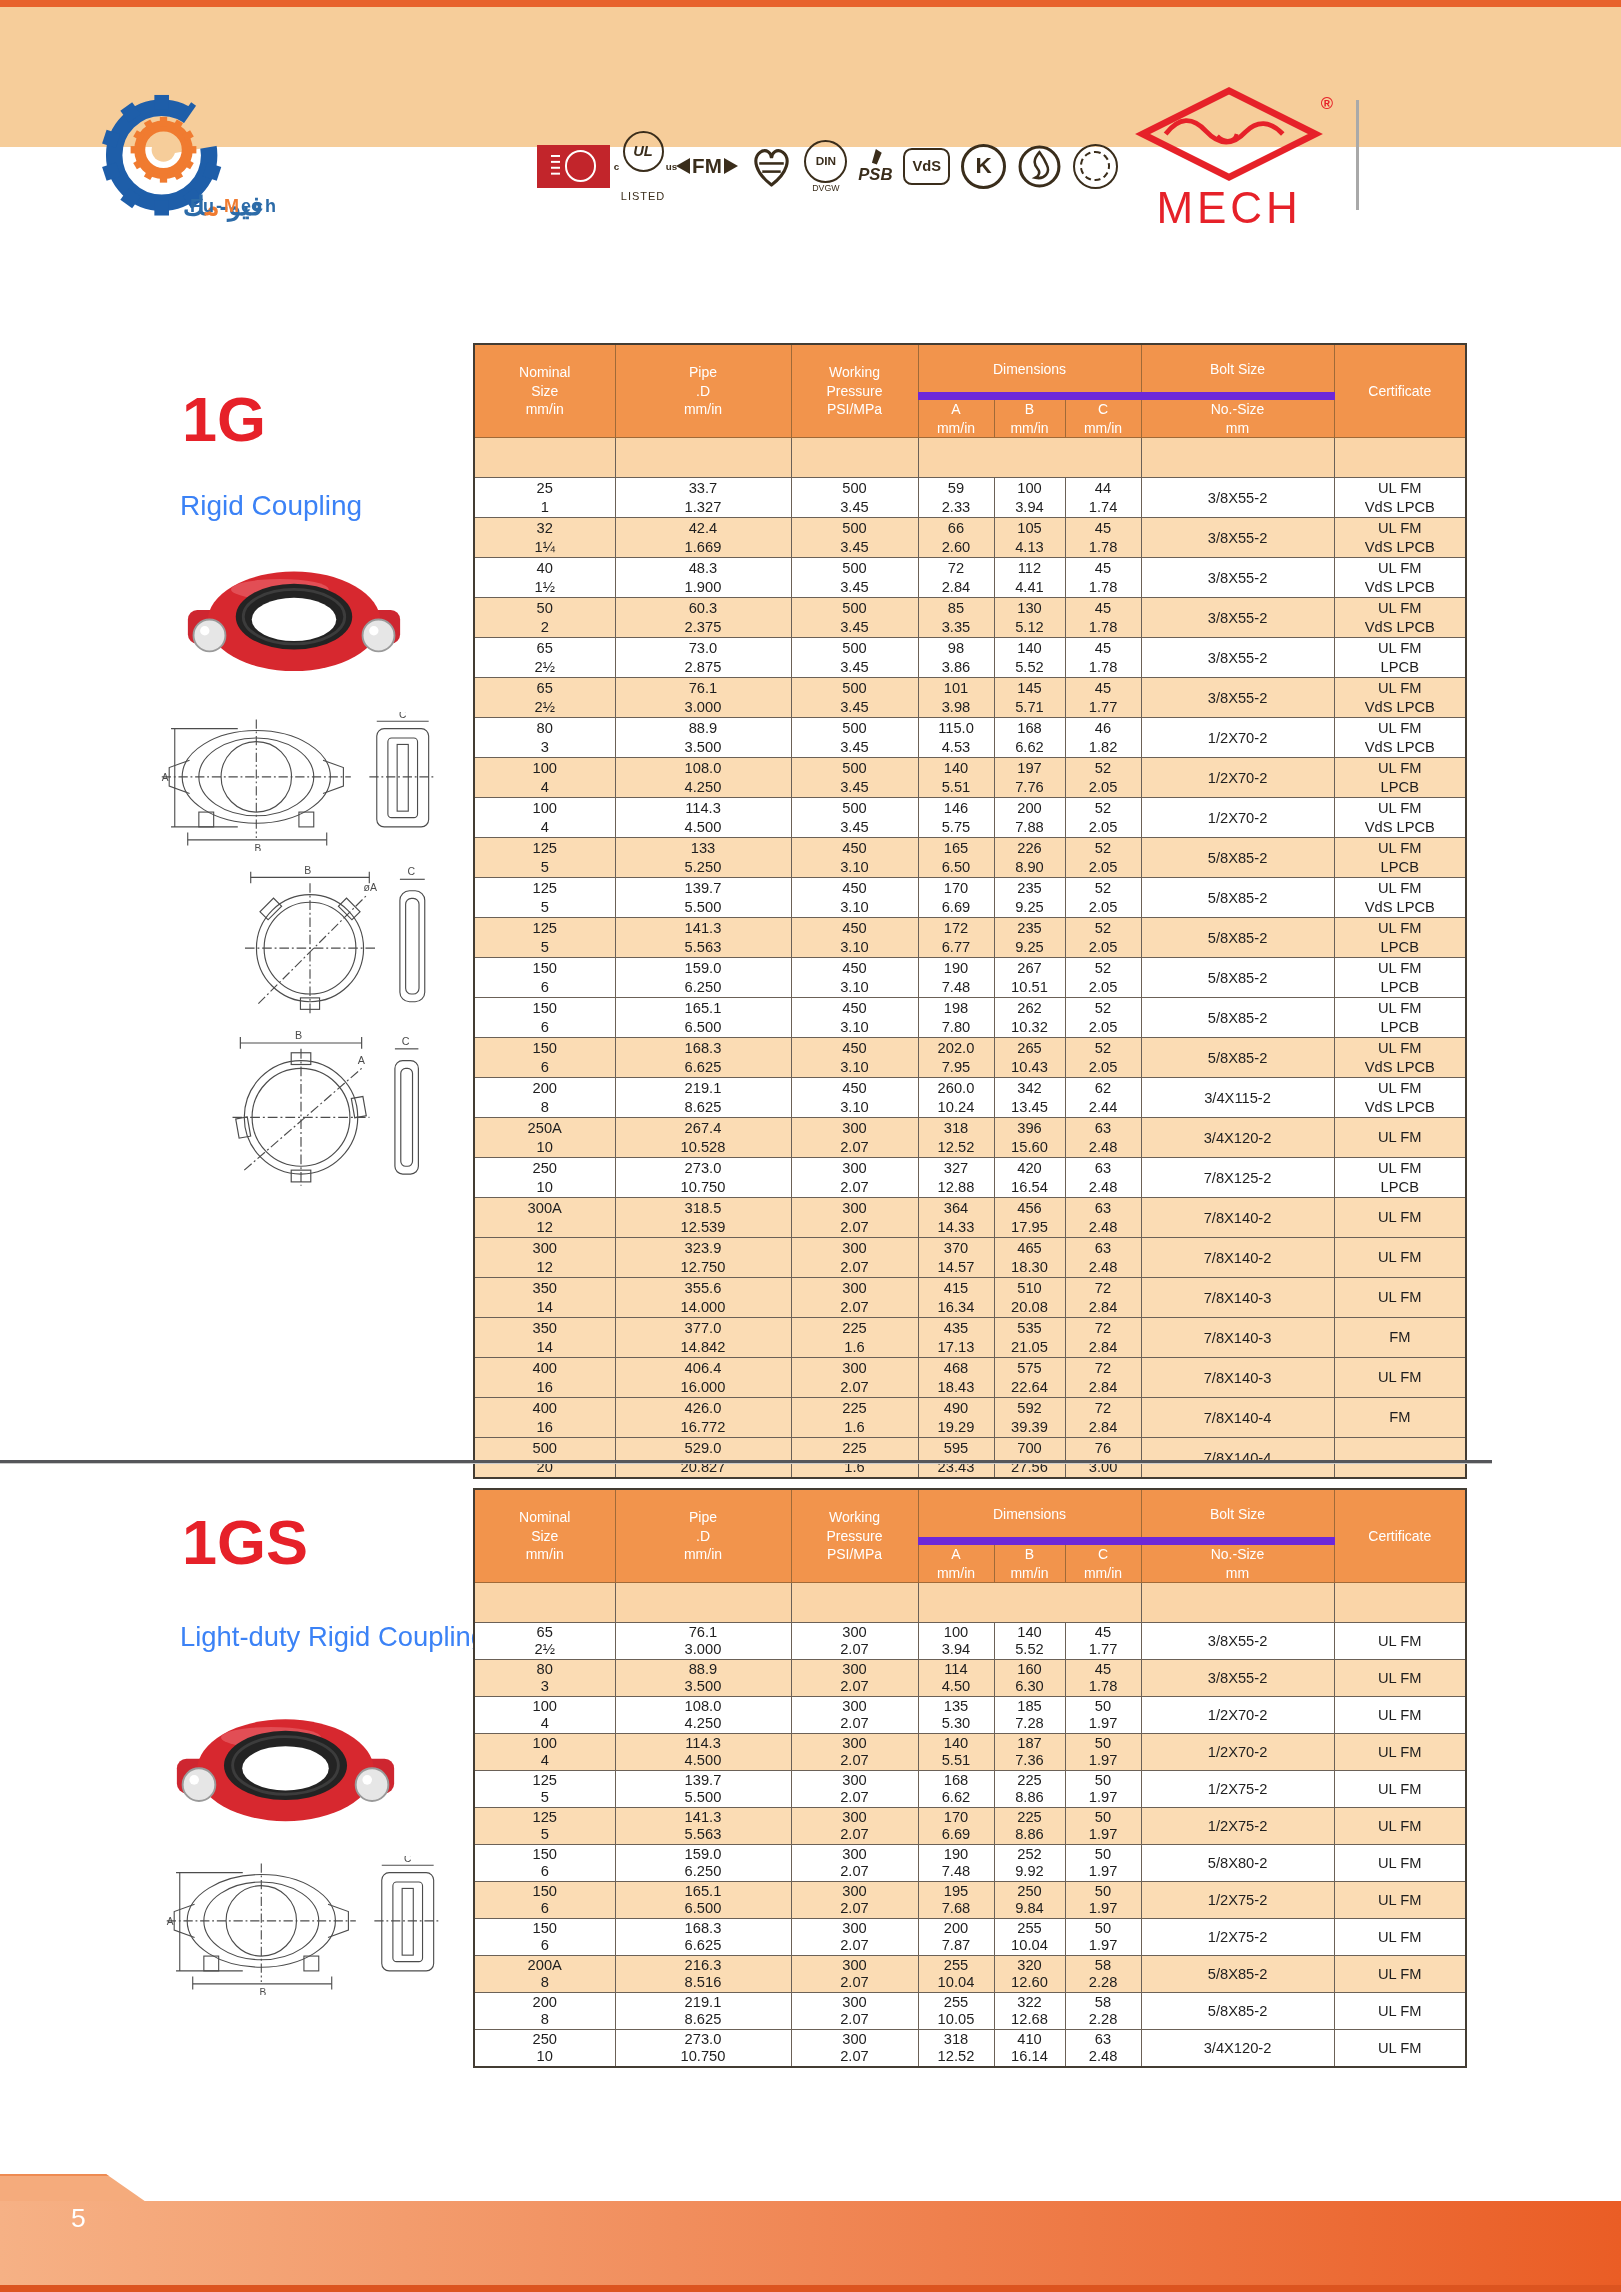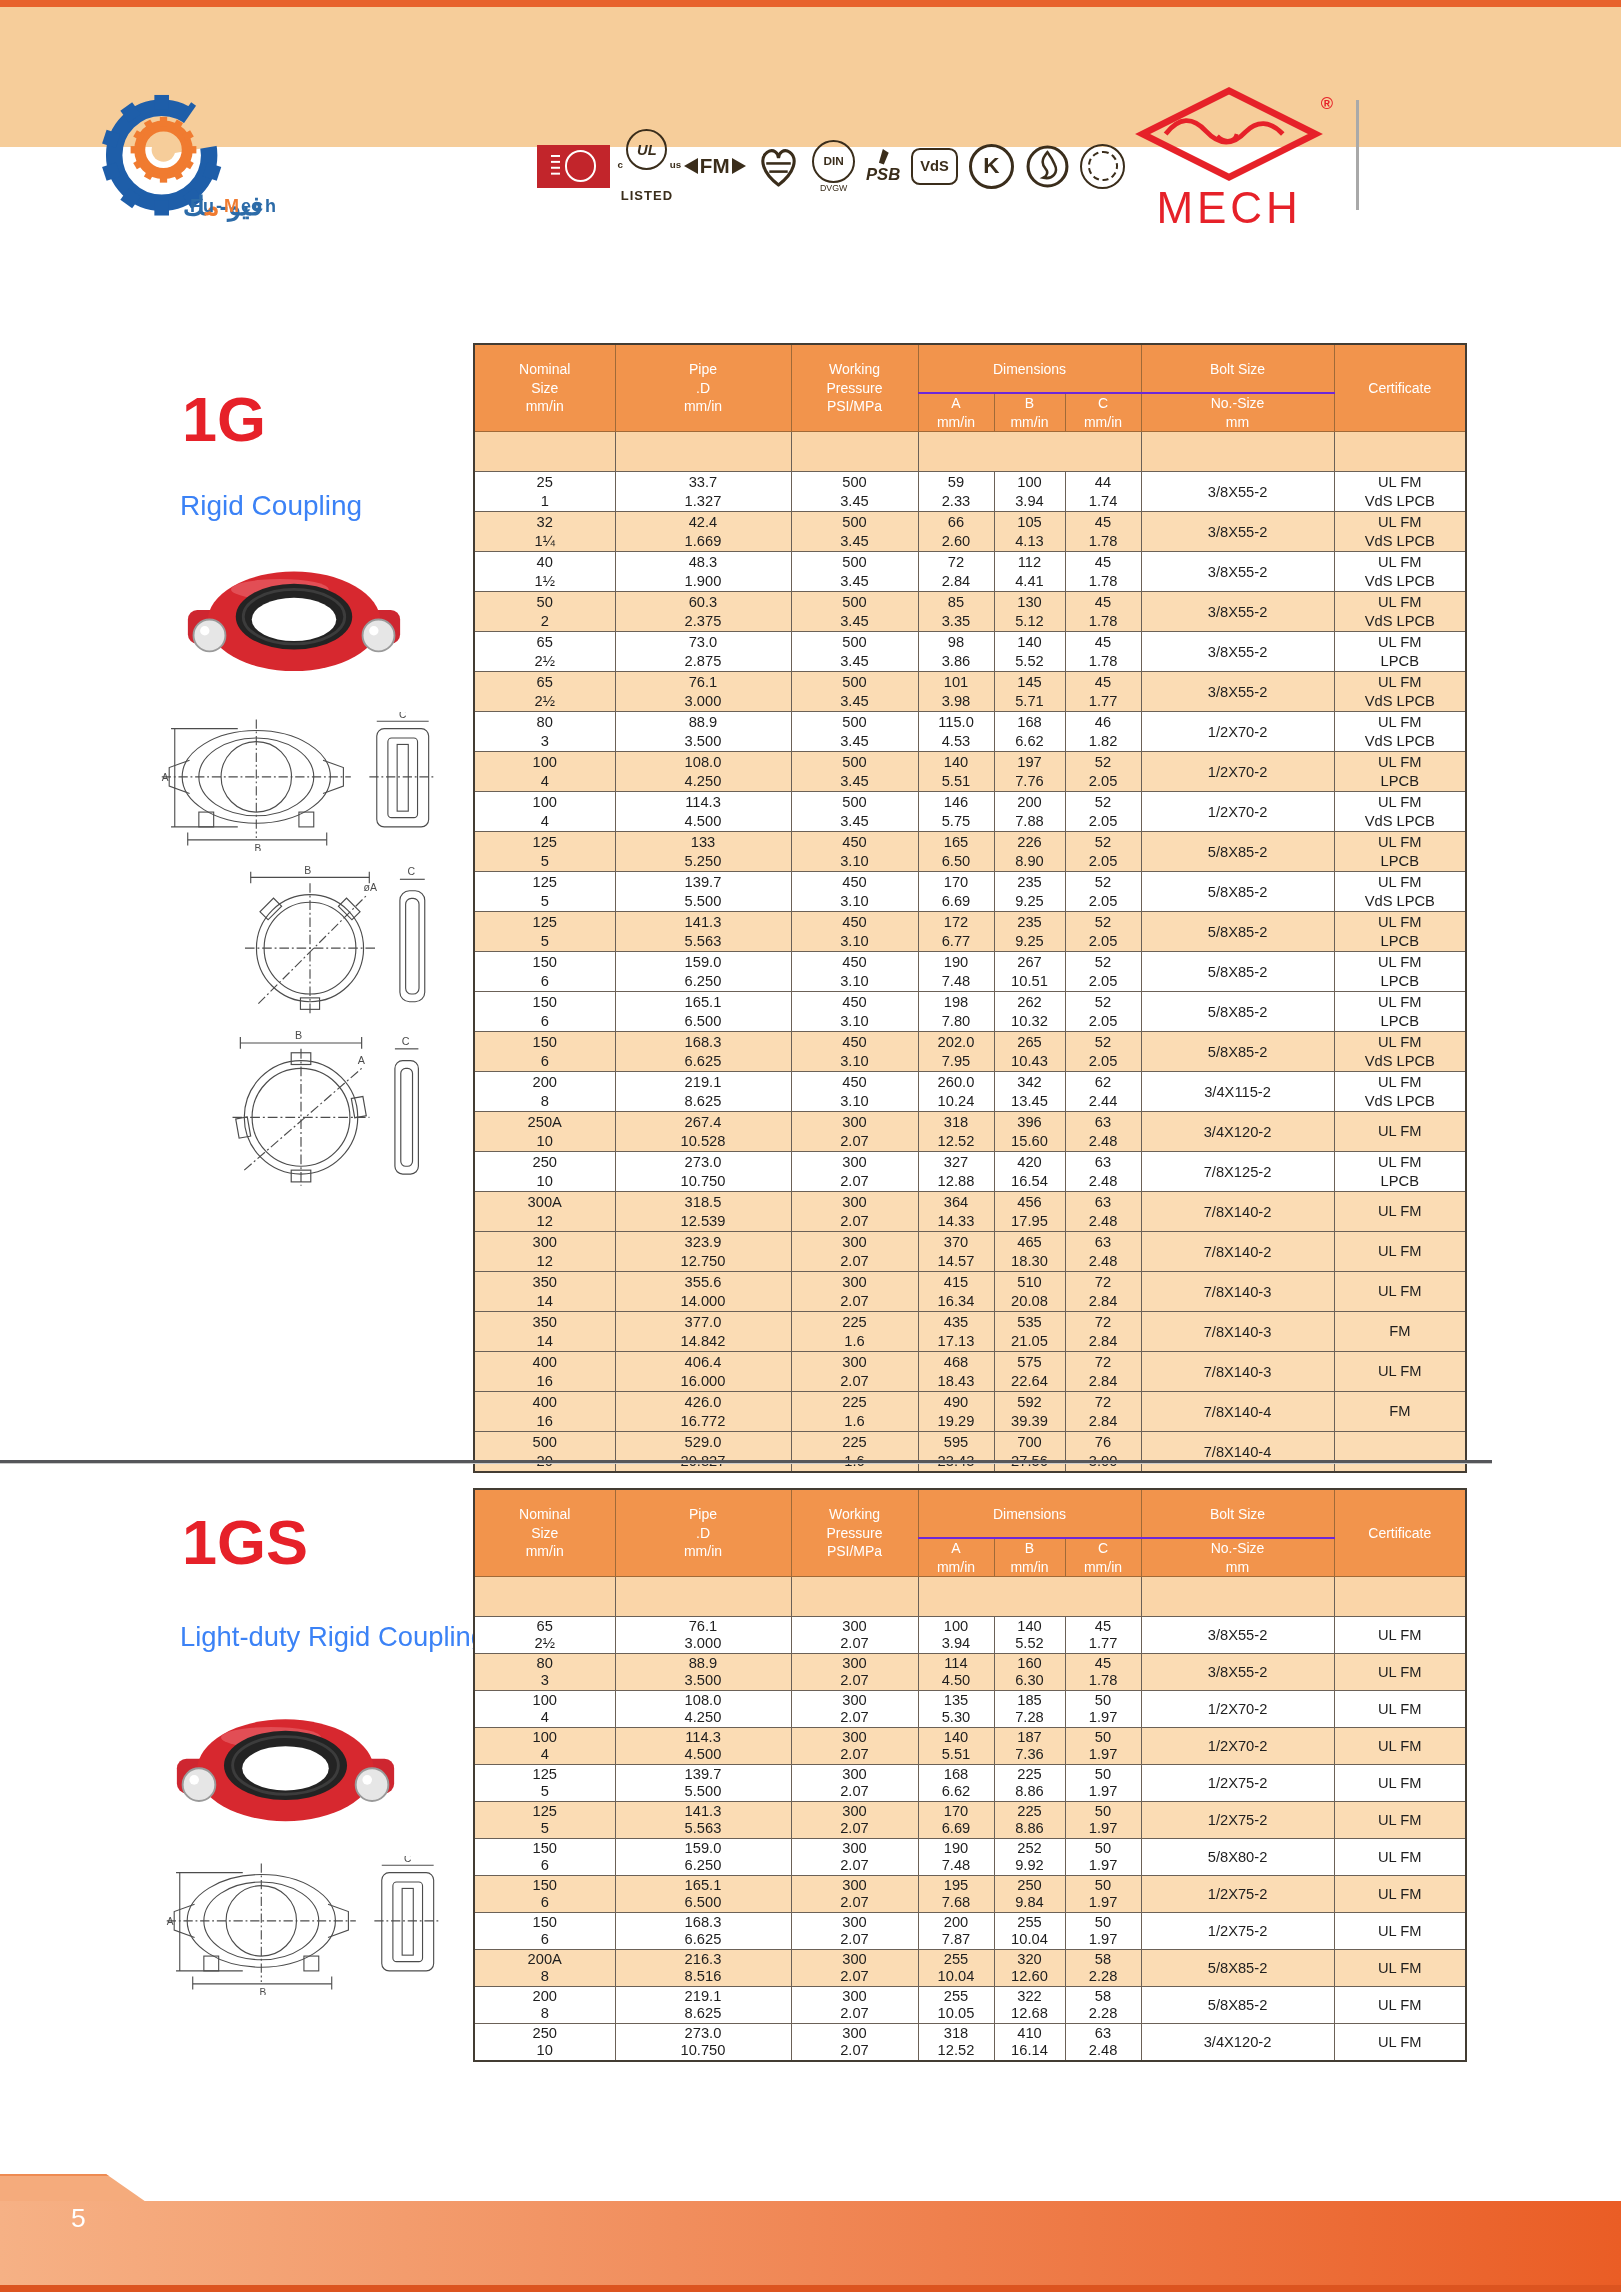--- a/index.html
+++ b/index.html
@@ -24,21 +24,21 @@
                 gap:10.8px; color:#3A2D1B; }
   .ci { display:flex; flex-direction:column; align-items:center; justify-content:center; }
   .ci-badge { width:73px; height:43px; background:#C2252B; display:flex; align-items:center; justify-content:center; gap:4.9px; }
   .badge-lines { width:8.8px; height:21.6px; background:linear-gradient(#fff 2px, transparent 2px); background-size:8.8px 5.9px; }
   .badge-ring { width:27.4px; height:27.4px; border:2.9px solid #fff; border-radius:50%; }
   .ul-row { position:relative; }
   .ul-circle { width:37px; height:37px; border:2.9px solid currentColor; border-radius:50%;
                display:flex; align-items:center; justify-content:center; font-weight:bold; font-style:italic; font-size:14.7px; }
   .ul-c  { position:absolute; left:-8.8px;  bottom:0; font-size:9.8px; font-weight:bold; }
   .ul-us { position:absolute; right:-13.7px; bottom:0; font-size:9.8px; font-weight:bold; }
-  .ul-sub { font-size:13px; font-weight:bold; letter-spacing:1px; margin-top:18px; }
+  .ul-sub { font-size:11px; font-weight:normal; letter-spacing:1px; margin-top:18px; }
   .ci-fm { flex-direction:row; gap:2px; font-size:20.6px; font-weight:bold; align-items:center; }
   .tri-l { width:0; height:0; border-top:8.8px solid transparent; border-bottom:8.8px solid transparent; border-right:14.7px solid currentColor; }
   .tri-r { width:0; height:0; border-top:8.8px solid transparent; border-bottom:8.8px solid transparent; border-left:14.7px solid currentColor; }
   .dvgw-circle { width:39px; height:39px; border:2.9px solid currentColor; border-radius:50%;
                  display:flex; align-items:center; justify-content:center; font-size:11.8px; font-weight:bold; }
   .dvgw-sub { font-size:8.8px; font-weight:normal; margin-top:0px; }
   .psb-text { font-size:16.7px; font-weight:bold; font-style:italic; }
   .ci-vds span.vds-box { width:43px; height:33px; border:2.9px solid currentColor; border-radius:8.8px;
           display:flex; align-items:center; justify-content:center; font-size:14.7px; font-weight:bold; }
   .ks-circle { width:39px; height:39px; border:3.9px solid currentColor; border-radius:50%;
@@ -77,21 +77,21 @@
   .spec-table { position:absolute; border-collapse:collapse; table-layout:fixed; width:994px;
                 background:#fff; border:2px solid #433C33; }
   .t1 { left:473px; top:343px; }
   .t2 { left:473px; top:1488px; }
   .spec-table th, .spec-table td { border:1px solid #6B6157; padding:0; }
   .spec-table thead th { background:#F2944C; color:#ffffff; font-weight:400; font-size:14px;
                          border-color:#A06A38; text-align:center; }
   .spec-table thead th div { line-height:18.6px; }
   .spec-table thead tr.top th { height:47px; }
   .spec-table thead tr.sub th { height:37px; border-top:2px solid #F8E7CE; }
-  .spec-table thead th.split { border-bottom:2px solid #6d28d9; }
+  .spec-table thead th.split { border-bottom:8px solid #6d28d9; }
   .spec-table tr.spacer td { background:#FAD5A8; height:39px; }
   .spec-table tbody td { text-align:center; font-size:14.7px; color:#1E1E1E; background:#fff; vertical-align:middle; }
   .spec-table tbody td div { line-height:18.6px; }
   .t1 tbody td { height:39px; }
   .t2 tbody td { height:36px; }
   .t2 tbody td div { line-height:17px; }
   .spec-table tbody tr.shade td { background:#FBDCB4; }
 
   
   .footer-tab  { position:absolute; left:0; top:2174px; width:149px; height:28px; background:#F5AB7C;

